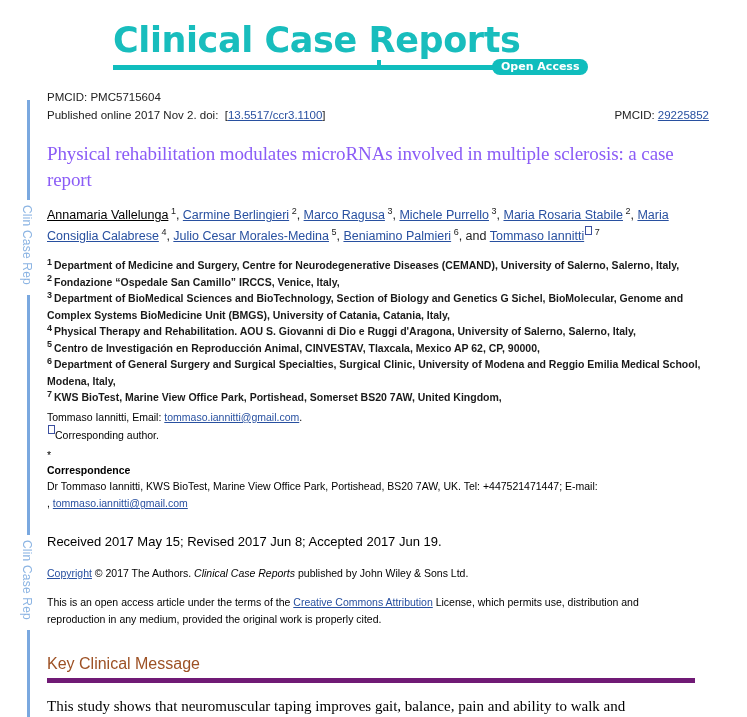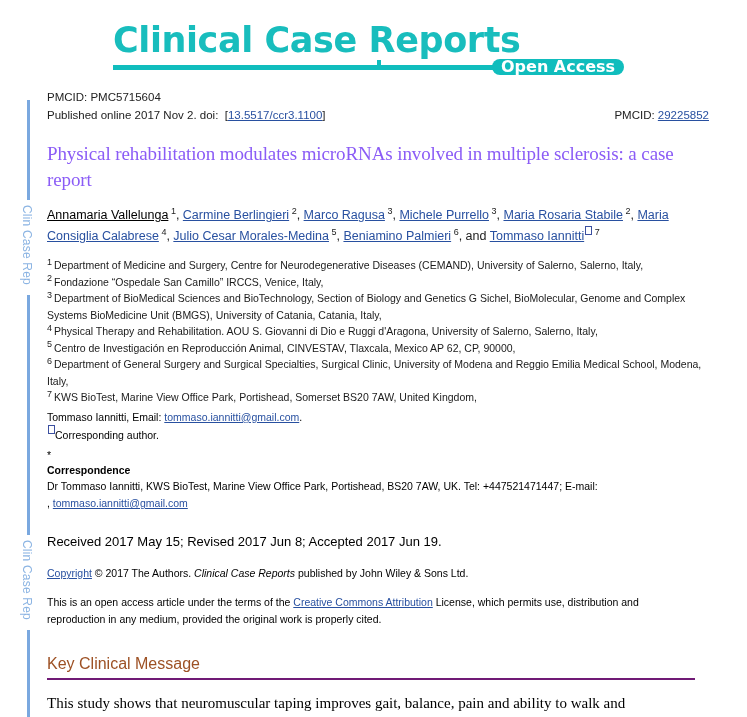--- a/index.html
+++ b/index.html
@@ -86,21 +86,21 @@
   }
   #open-access-badge {
     position: absolute;
     left: 452px;
     top: 59px;
     height: 16px;
     padding: 0 9px;
     border-radius: 9px;
     background: #10bdbd;
     color: #ffffff;
-    font-size: 16px;
+    font-size: 11px;
     font-weight: 600;
     line-height: 16px;
     white-space: nowrap;
     font-family: "DejaVu Sans", sans-serif;
   }
 
   
   #content {
     position: absolute;
     left: 0;
@@ -154,21 +154,21 @@
     margin-left: 1px;
   }
 
   
   #affiliations {
     margin-top: 10px;
     font-size: 10.5px;
     line-height: 16.5px;
     color: #1a1a1a;
   }
-  #affiliations .aff { margin: 0; }
+  #affiliations .aff { margin: 0; font-weight: bold; }
   #affiliations .affnum { font-size: 9px; vertical-align: super; line-height: 0; margin-right: 2px; }
 
   #corr-email-line { margin-top: 3px; font-size: 10.5px; line-height: 16.5px; }
   #corr-author-line { font-size: 10.5px; line-height: 16.5px; }
 
   #correspondence-head {
     margin-top: 5px;
     font-size: 10.5px;
     font-weight: bold;
     line-height: 15px;
@@ -201,21 +201,21 @@
   }
 
   
   #kcm-heading {
     margin-top: 27px;
     font-size: 16px;
     font-weight: 400;
     color: #9d5124;
     font-family: "Liberation Sans", sans-serif;
     padding-bottom: 5px;
-    border-bottom: 2px solid #701a75;
+    border-bottom: 5px solid #701a75;
     max-width: 648px;
   }
   #kcm-body {
     margin-top: 12px;
     font-family: "Liberation Serif", serif;
     font-size: 15px;
     line-height: 23px;
     color: #000;
     max-width: 612px;
     text-align: left;

